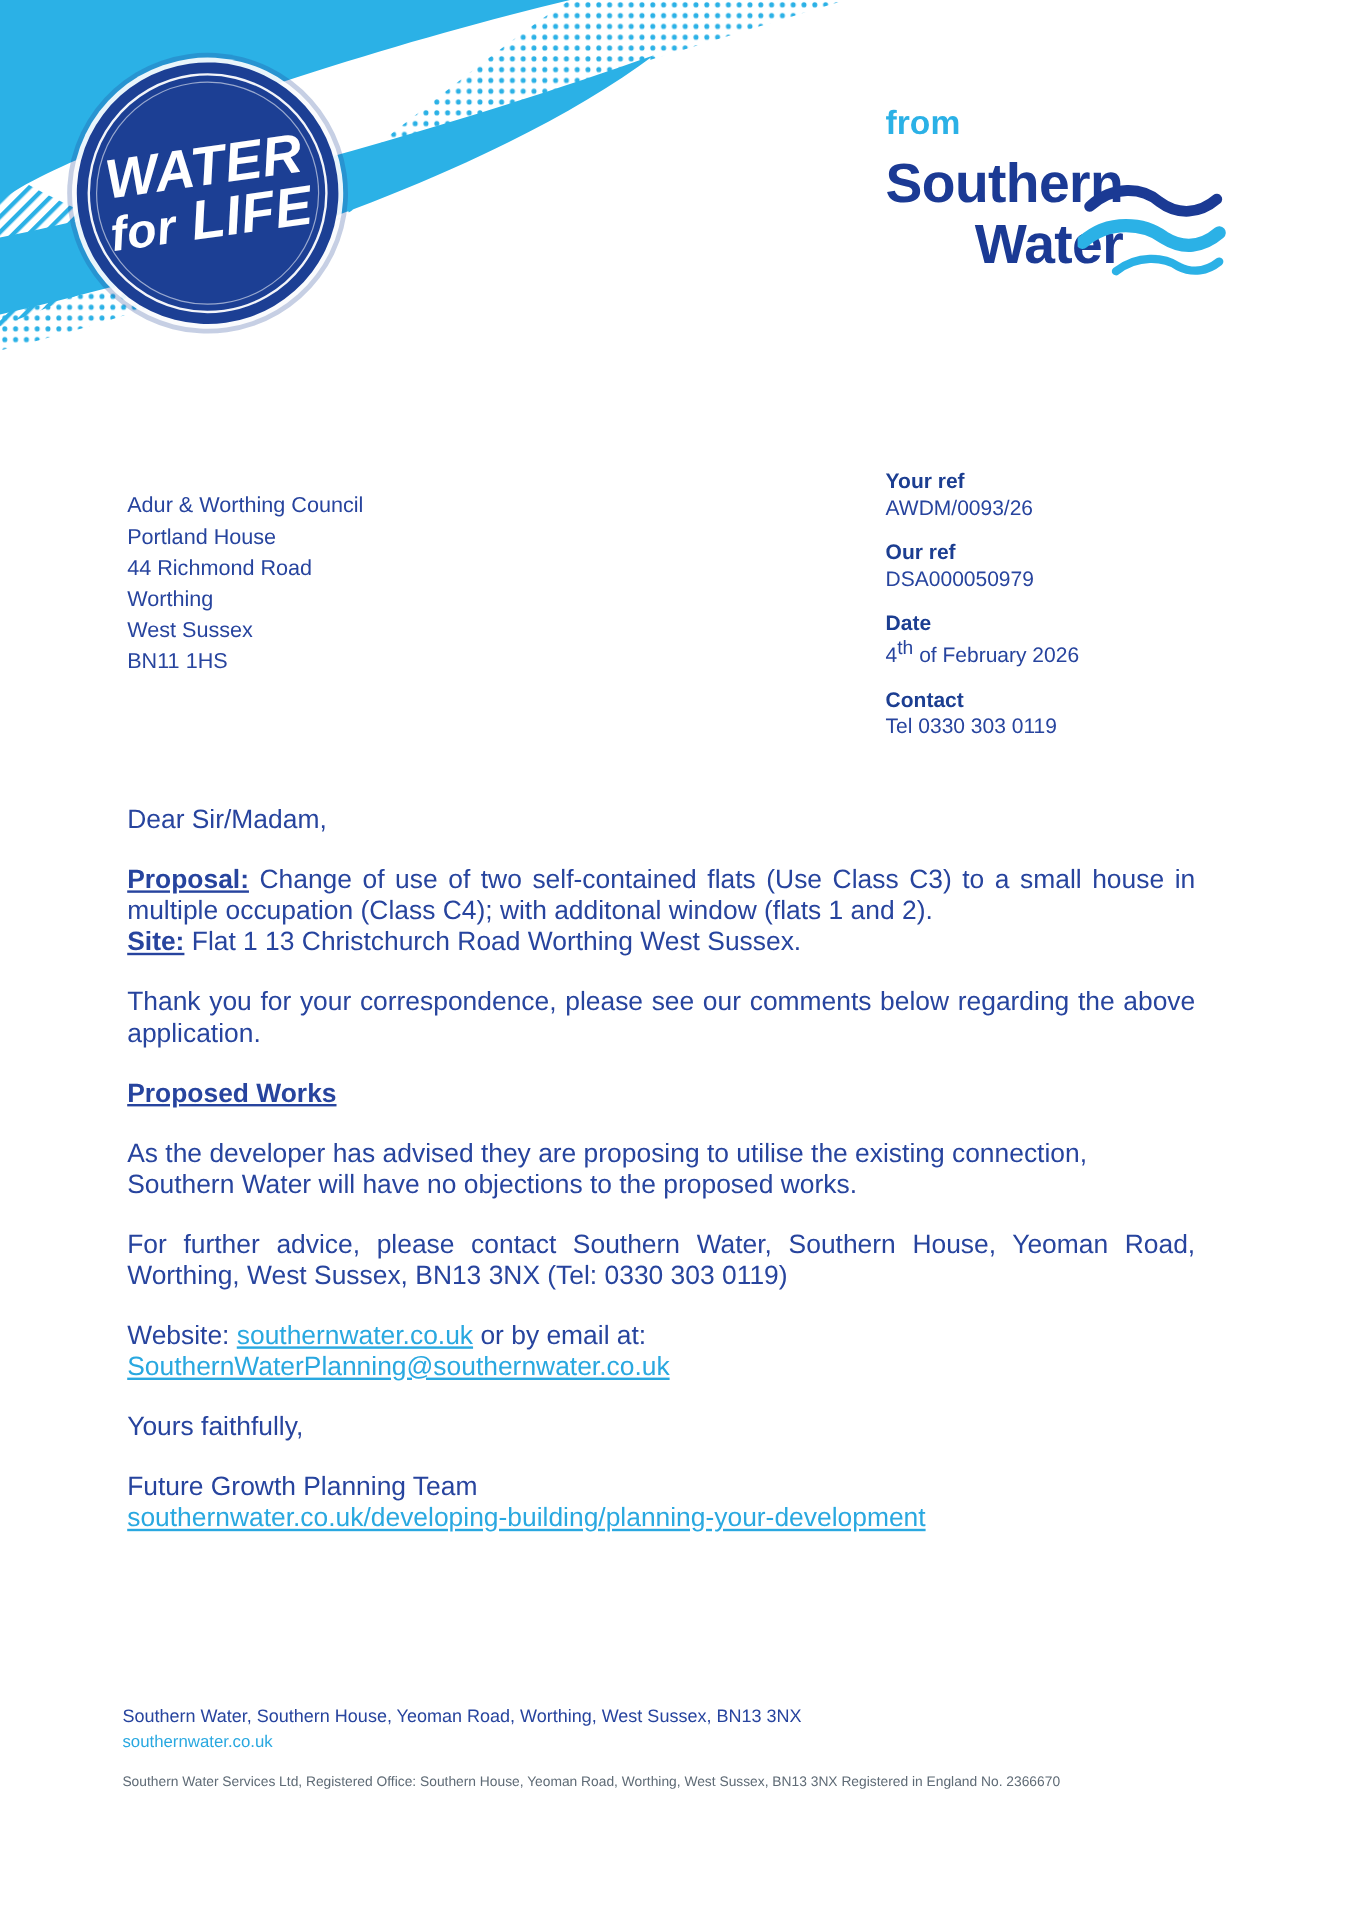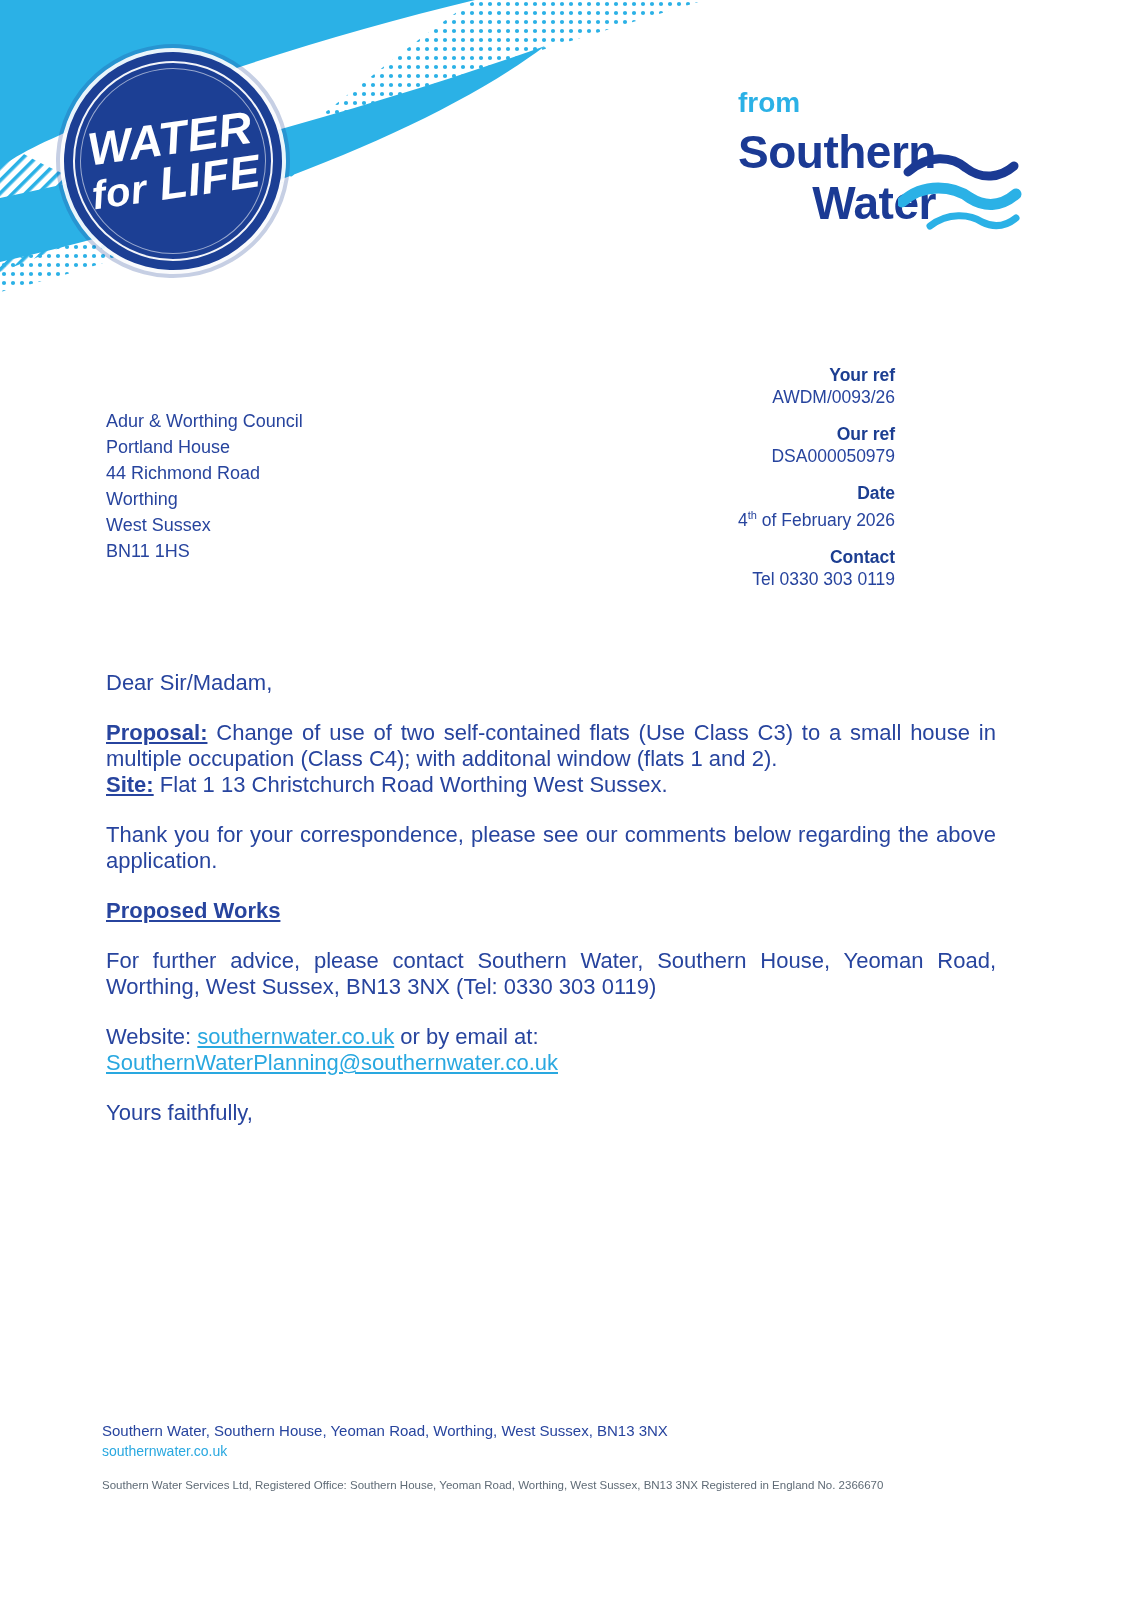--- a/index.html
+++ b/index.html
@@ -42,25 +42,25 @@
   .brand-line { color: #1b3a94; font-size: 46px; font-weight: bold; line-height: 1.12; letter-spacing: -0.5px; text-align: right; }
   .waves-icon { position: absolute; left: 160px; top: 58px; }
 
   
   .recipient {
     position: absolute; left: 106px; top: 408px;
     font-size: 18px; line-height: 26px; color: #27449e;
   }
   .recipient span { display: block; }
 
-  .refs { position: absolute; left: 738px; top: 364px; font-size: 17.5px; line-height: 22px; text-align: right; }
+  .refs { position: absolute; left: 738px; top: 390px; font-size: 17.5px; line-height: 22px; }
   .ref-group { margin-bottom: 15px; }
   .ref-label { font-weight: bold; color: #1c3e91; display: block; }
   .ref-value { color: #27449e; display: block; }
-  sup { font-size: 11px; vertical-align: super; }
+  sup { font-size: 16px; vertical-align: super; }
 
   .letter-body {
     position: absolute; left: 106px; top: 670px; width: 890px;
     font-size: 22px; line-height: 26px; color: #27449e;
   }
   .letter-body p { margin: 0 0 24px 0; }
   .justify { text-align: justify; }
   .lead-label { font-weight: bold; text-decoration: underline; }
   .heading { font-weight: bold; text-decoration: underline; }
   a.link, .link { color: #29a8e0; text-decoration: underline; cursor: pointer; }
@@ -148,27 +148,29 @@
 
   <div class="letter-body">
     <p>Dear Sir/Madam,</p>
 
     <p class="justify"><span class="lead-label">Proposal:</span><span> Change of use of two self-contained flats (Use Class C3) to a small house in multiple occupation (Class C4); with additonal window (flats 1 and 2).</span><br><span class="lead-label">Site:</span><span> Flat 1 13 Christchurch Road Worthing West Sussex.</span></p>
 
     <p class="justify">Thank you for your correspondence, please see our comments below regarding the above application.</p>
 
     <p class="heading">Proposed Works</p>
 
+    <p>As the developer has advised they are proposing to utilise the existing connection, Southern Water will have no objections to the proposed works.</p>
 
     <p class="justify">For further advice, please contact Southern Water, Southern House, Yeoman Road, Worthing, West Sussex, BN13 3NX (Tel: 0330 303 0119)</p>
 
     <p><span>Website: </span><a class="link">southernwater.co.uk</a><span> or by email at: </span><a class="link">SouthernWaterPlanning@southernwater.co.uk</a></p>
 
     <p>Yours faithfully,</p>
 
+    <p><span>Future Growth Planning Team</span><br><a class="link">southernwater.co.uk/developing-building/planning-your-development</a></p>
   </div>
 
   <div class="footer">
     <div class="footer-address">Southern Water, Southern House, Yeoman Road, Worthing, West Sussex, BN13 3NX</div>
     <div class="footer-site"><a class="link">southernwater.co.uk</a></div>
     <div class="footer-legal">Southern Water Services Ltd, Registered Office: Southern House, Yeoman Road, Worthing, West Sussex, BN13 3NX Registered in England No. 2366670</div>
   </div>
 
 </div>
 

